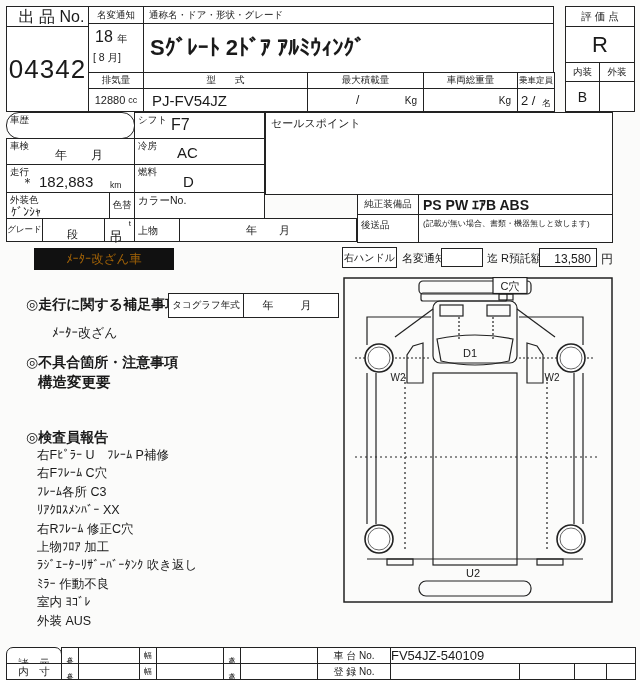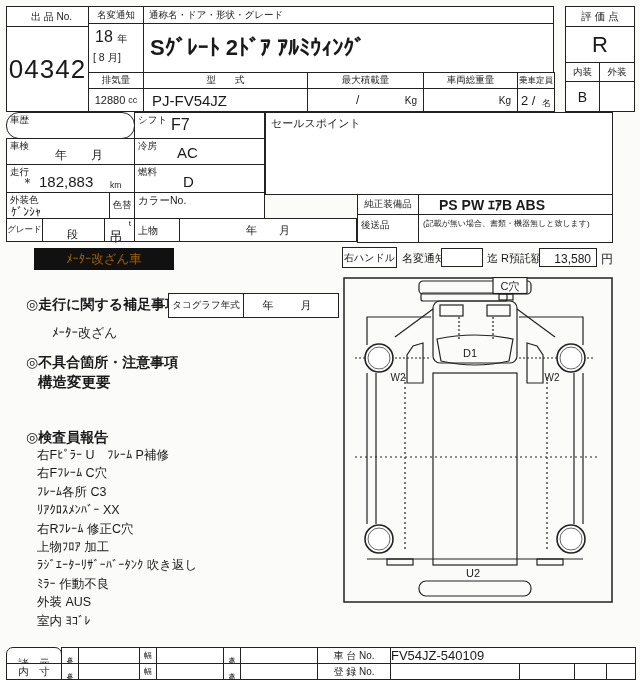--- a/index.html
+++ b/index.html
@@ -12,21 +12,21 @@
   .big{font-weight:bold;}
   .vlbl{writing-mode:vertical-rl;text-orientation:upright;font-size:7px;line-height:1;letter-spacing:-1px;}
   .item{font-size:12.5px;line-height:18.4px;white-space:nowrap;}
   svg text{font-family:"Liberation Sans","DejaVu Sans",sans-serif;fill:#1a1a1a;}
 </style>
 </head>
 <body>
 
 <div id="sheet">
 
-  <div class="bx c" style="left:6px;top:6px;width:91px;height:22px;font-size:10px;">
+  <div class="bx c" style="left:6px;top:6px;width:91px;height:22px;font-size:16px;">
       <span>出 品 No.</span>
     </div>
   <div class="bx c" style="left:6px;top:26px;width:83px;height:86px;font-size:26px;letter-spacing:1px;">
       <span>04342</span>
     </div>
 
   <div class="bx c" style="left:88px;top:6px;width:56px;height:18px;font-size:9.5px;">
       <span>名変通知</span>
     </div>
   <div class="bx" style="left:88px;top:23px;width:56px;height:50px;">
@@ -150,21 +150,21 @@
       <span>年　　月</span>
     </div>
 
   <div class="bx" style="left:265px;top:112px;width:348px;height:83px;">
     <span class="lblTL" style="font-size:11px;top:3px;left:5px;">セールスポイント</span>
     </div>
 
   <div class="bx c" style="left:357px;top:194px;width:62px;height:21px;font-size:9.5px;">
       <span>純正装備品</span>
     </div>
-  <div class="bx c" style="left:418px;top:194px;width:195px;height:21px;font-size:14px;justify-content:flex-start;padding-left:20px;white-space:nowrap;">
+  <div class="bx c" style="left:418px;top:194px;width:195px;height:21px;font-size:14px;justify-content:flex-start;padding-left:4px;white-space:nowrap;">
       <span class="big">PS PW ｴｱB ABS</span>
     </div>
 
   <div class="bx" style="left:357px;top:214px;width:62px;height:29px;">
     <span class="lblTL" style="font-size:9.5px;top:4px;">後送品</span>
     </div>
   <div class="bx" style="left:418px;top:214px;width:195px;height:29px;">
     <span class="nb" style="left:4px;top:3px;font-size:8px;white-space:nowrap;">(記載が無い場合、書類・機器無しと致します)</span>
     </div>
 
@@ -200,22 +200,22 @@
   <div class="nb" style="left:26px;top:429px;font-size:14px;font-weight:bold;">◎検査員報告</div>
   <div class="nb" style="left:37px;top:446px;">
     <div class="item">右Fﾋﾟﾗｰ U　ﾌﾚｰﾑ P補修</div>
     <div class="item">右Fﾌﾚｰﾑ C穴</div>
     <div class="item">ﾌﾚｰﾑ各所 C3</div>
     <div class="item">ﾘｱｸﾛｽﾒﾝﾊﾞｰ XX</div>
     <div class="item">右Rﾌﾚｰﾑ 修正C穴</div>
     <div class="item">上物ﾌﾛｱ 加工</div>
     <div class="item">ﾗｼﾞｴｰﾀｰﾘｻﾞｰﾊﾞｰﾀﾝｸ 吹き返し</div>
     <div class="item">ﾐﾗｰ 作動不良</div>
+    <div class="item">室内 ﾖｺﾞﾚ</div>
     <div class="item">外装 AUS</div>
-    <div class="item">室内 ﾖｺﾞﾚ</div>
   </div>
 
   <svg style="position:absolute;left:343px;top:277px;" width="270" height="326" viewBox="0 0 270 326">
     <rect x="1" y="1" width="268" height="324" fill="none" stroke="#222" stroke-width="1.5"></rect>
     <g stroke="#222" fill="none" stroke-width="1.2">
 
       <rect x="76" y="4" width="112" height="13" rx="4"></rect>
       <rect x="78" y="16" width="86" height="8" rx="2"></rect>
       <rect x="156" y="17" width="14" height="6"></rect>
       <rect x="150" y="0.5" width="34" height="16" fill="#fff"></rect>

